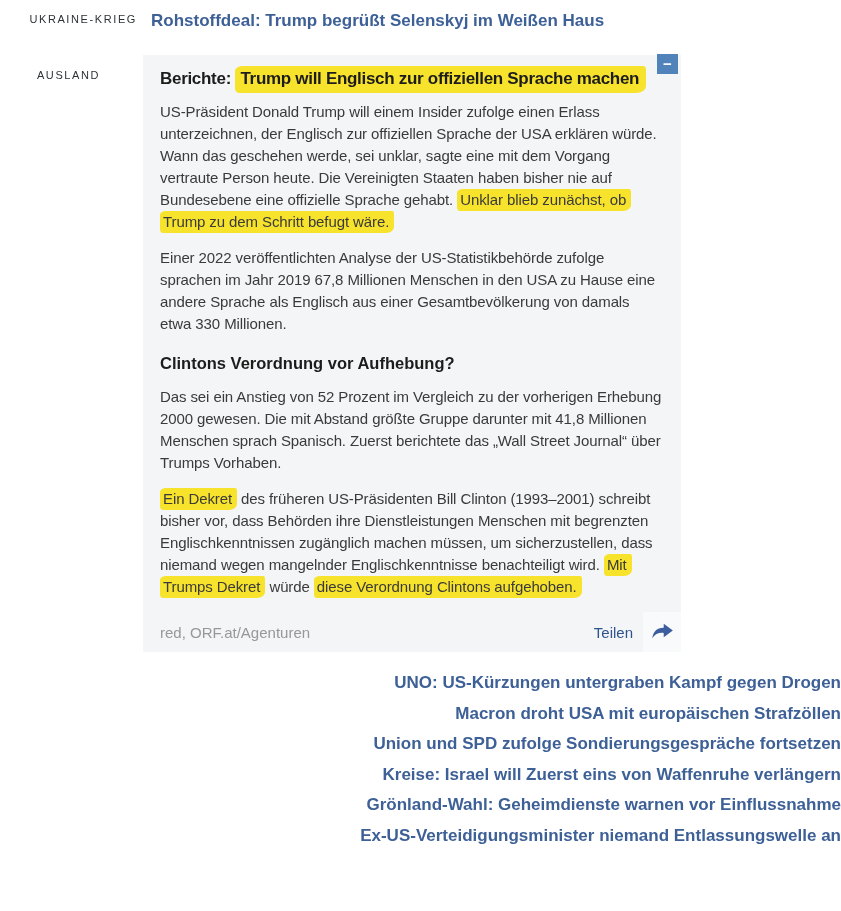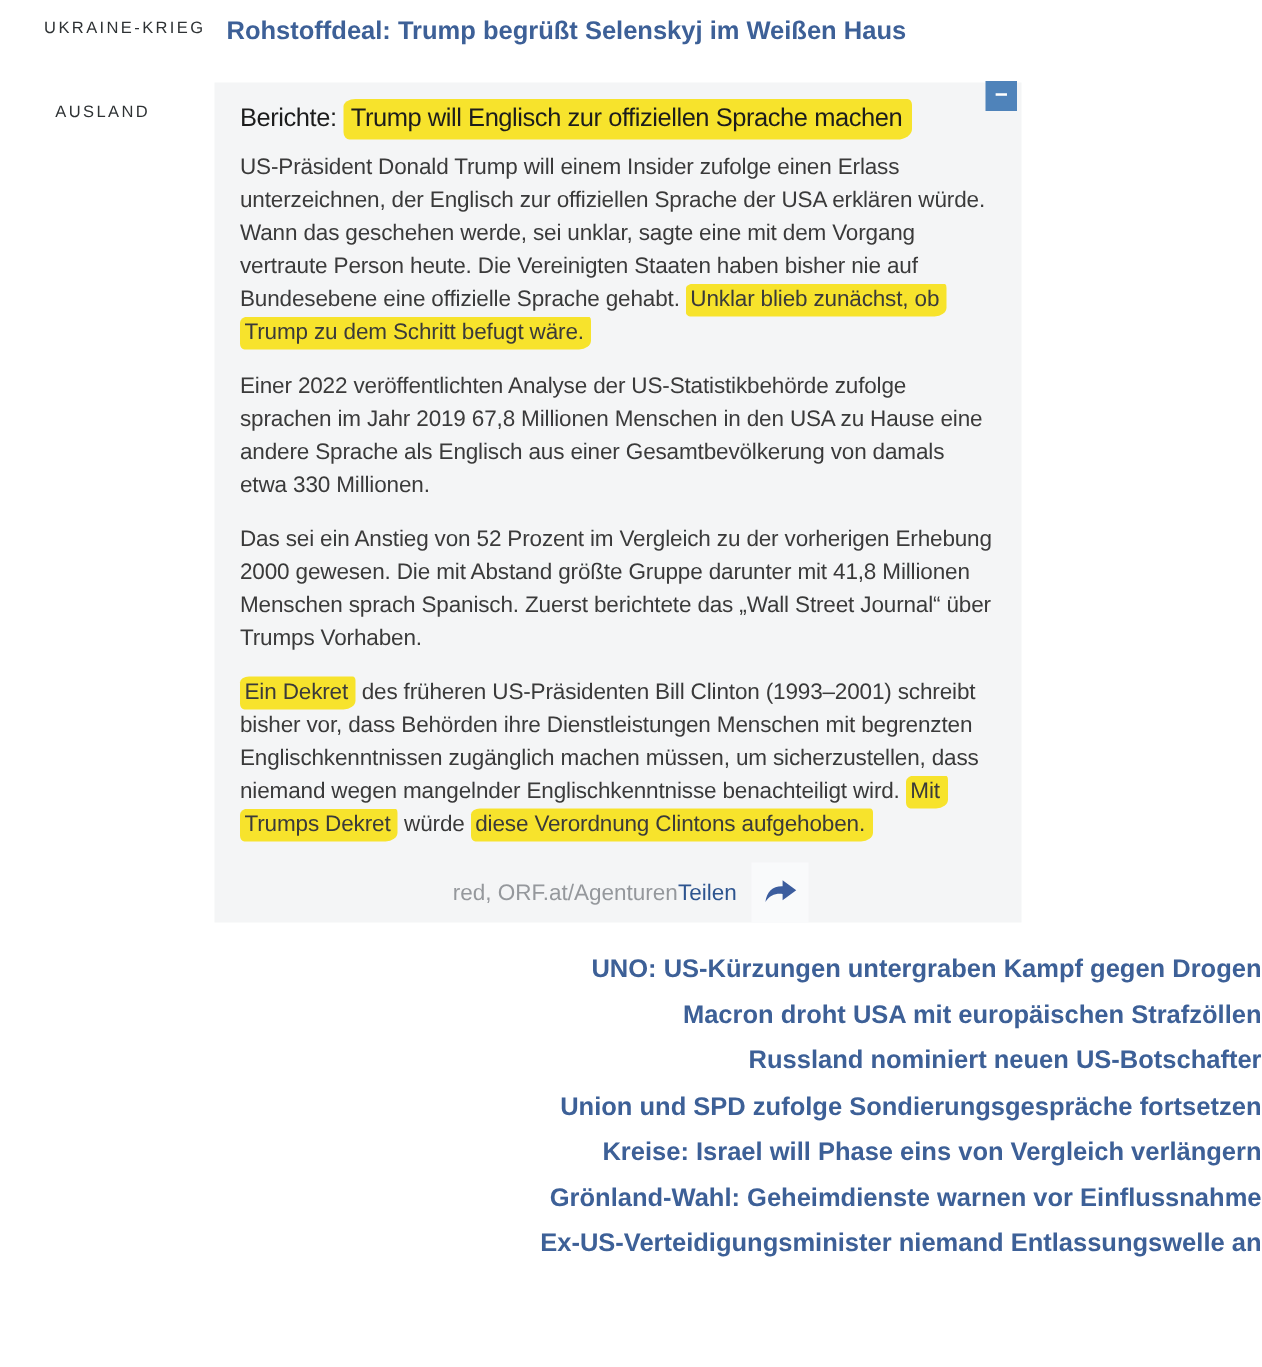--- a/index.html
+++ b/index.html
@@ -40,21 +40,21 @@
     background:var(--boxBg);
     padding:13px 17px 0 17px;
   }
   .collapse-btn{
     position:absolute;top:-1px;right:3px;width:21px;height:20px;
     background:var(--buttonBlue);color:#ffffff;border:none;
     font-size:15px;font-weight:bold;line-height:18px;text-align:center;
     padding:0;cursor:pointer;font-family:"Liberation Sans",sans-serif;
   }
   .article-headline{
-    margin:0 0 12px 0;font-size:17px;font-weight:normal;color:var(--headlineText);
+    margin:0 0 12px 0;font-size:17px;font-weight:bold;color:var(--headlineText);
     letter-spacing:-0.3px;white-space:nowrap;line-height:21px;
   }
   .article-body p{
     margin:0 0 14px 0;font-size:15px;line-height:22px;color:var(--bodyText);
     letter-spacing:-0.1px;
   }
   .article-body h3{
     margin:18px 0 12px 0;font-size:16.5px;font-weight:bold;color:var(--headlineText);
     line-height:21px;
   }
@@ -64,21 +64,21 @@
     border-radius:6px 2px 8px 3px / 4px 3px 6px 4px;
     box-decoration-break:clone;
     -webkit-box-decoration-break:clone;
   }
   .hl-head{
     background:var(--highlightYellow);
     padding:3px 7px 5px 5px;
     border-radius:8px 3px 10px 4px / 5px 4px 7px 5px;
   }
   .source-row{
-    display:flex;justify-content:center;align-items:center;
+    display:flex;justify-content:space-between;align-items:center;
     margin:12px -17px 0 0;
   }
   .source{font-size:15px;color:var(--sourceText);}
   .share{display:flex;align-items:center;cursor:pointer;}
   .share-label{
     font-size:15px;font-weight:normal;color:var(--shareBlue);margin-right:10px;
   }
   .share-btn{
     width:38px;height:40px;background:var(--shareBtnBg);
     display:flex;align-items:center;justify-content:center;
@@ -110,20 +110,21 @@
     <div class="article-box">
       <button class="collapse-btn">
         <span>−</span>
       </button>
 
       <h2 class="article-headline"><span>Berichte: </span><span class="hl-head">Trump will Englisch zur offiziellen Sprache machen</span></h2>
 
       <div class="article-body" id="article-body">
           <p><span>US-Präsident Donald Trump will einem Insider zufolge einen Erlass unterzeichnen, der Englisch zur offiziellen Sprache der USA erklären würde. Wann das geschehen werde, sei unklar, sagte eine mit dem Vorgang vertraute Person heute. Die Vereinigten Staaten haben bisher nie auf Bundesebene eine offizielle Sprache gehabt. </span><span class="hl">Unklar blieb zunächst, ob Trump zu dem Schritt befugt wäre.</span></p>
           <p><span>Einer 2022 veröffentlichten Analyse der US-Statistikbehörde zufolge sprachen im Jahr 2019 67,8 Millionen Menschen in den USA zu Hause eine andere Sprache als Englisch aus einer Gesamtbevölkerung von damals etwa 330 Millionen.</span></p>
+          <h3><span>Clintons Verordnung vor Aufhebung?</span></h3>
           <p><span>Das sei ein Anstieg von 52 Prozent im Vergleich zu der vorherigen Erhebung 2000 gewesen. Die mit Abstand größte Gruppe darunter mit 41,8 Millionen Menschen sprach Spanisch. Zuerst berichtete das „Wall Street Journal“ über Trumps Vorhaben.</span></p>
           <p><span class="hl">Ein Dekret</span><span> des früheren US-Präsidenten Bill Clinton (1993–2001) schreibt bisher vor, dass Behörden ihre Dienstleistungen Menschen mit begrenzten Englischkenntnissen zugänglich machen müssen, um sicherzustellen, dass niemand wegen mangelnder Englischkenntnisse benachteiligt wird. </span><span class="hl">Mit Trumps Dekret</span><span> würde </span><span class="hl">diese Verordnung Clintons aufgehoben.</span></p>
         </div>
 
       <div class="source-row">
         <span class="source">red, ORF.at/Agenturen</span>
         <span class="share">
           <span class="share-label">Teilen</span>
           <span class="share-btn">
             <svg viewBox="0 0 24 24">
@@ -131,20 +132,19 @@
             </svg>
           </span>
         </span>
       </div>
     </div>
   </div>
 
   <nav class="links" id="headline-links">
       <a href="#">UNO: US-Kürzungen untergraben Kampf gegen Drogen</a>
       <a href="#">Macron droht USA mit europäischen Strafzöllen</a>
-      <a href="#">Russland nominiert neuen US-Botschafter</a>
       <a href="#">Union und SPD zufolge Sondierungsgespräche fortsetzen</a>
-      <a href="#">Kreise: Israel will Phase eins von Vergleich verlängern</a>
+      <a href="#">Kreise: Israel will Zuerst eins von Waffenruhe verlängern</a>
       <a href="#">Grönland-Wahl: Geheimdienste warnen vor Einflussnahme</a>
       <a href="#">Ex-US-Verteidigungsminister niemand Entlassungswelle an</a>
     </nav>
 
 </div>
 
 </body></html>

